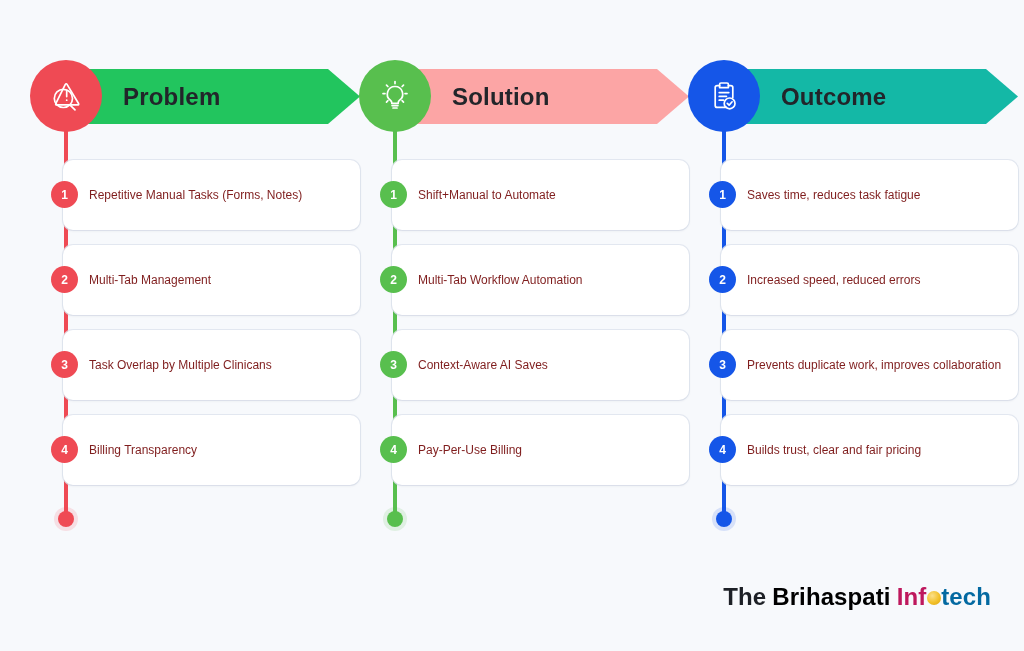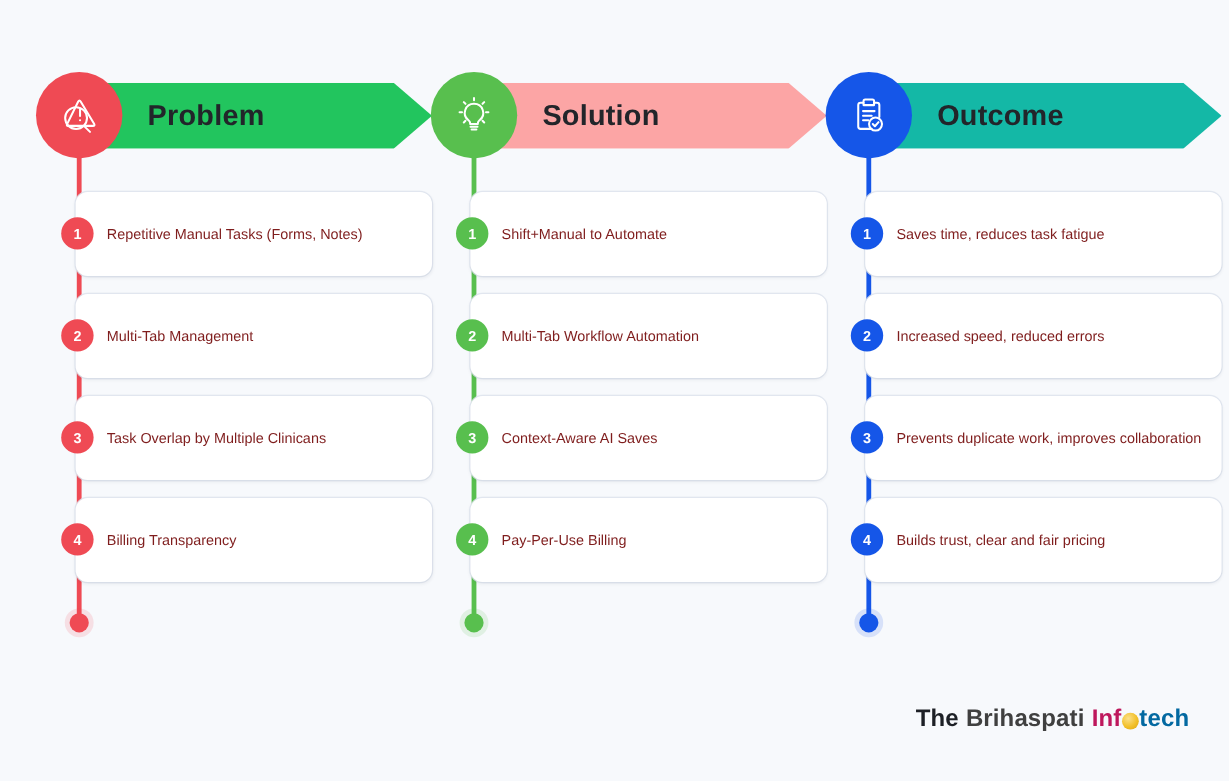--- a/index.html
+++ b/index.html
@@ -157,29 +157,29 @@
   }
   .col-problem  .item-badge { background: #ef4a54; }
   .col-solution .item-badge { background: #58bf4e; }
   .col-outcome  .item-badge { background: #1556e8; }
 
   
   .logo {
     position: absolute;
     right: 33px;
     bottom: 40px;
-    font-size: 20px;
+    font-size: 24px;
     font-weight: bold;
     letter-spacing: 0.1px;
     white-space: nowrap;
     display: flex;
     align-items: center;
   }
   .logo-the { color: #1d2026; }
-  .logo-brand { color: #404040; margin-left: 6px; }
+  .logo-brand { color: #000000; margin-left: 6px; }
   .logo-info { color: #be185d; margin-left: 6px; }
   .logo-mark {
     display: inline-block;
     width: 14px;
     height: 14px;
     border-radius: 50%;
     background: radial-gradient(circle at 38% 34%, #fbe08a 0%, #f2c029 55%, #d9a412 100%);
     margin: 0 0.5px;
     position: relative;
     top: 1px;

